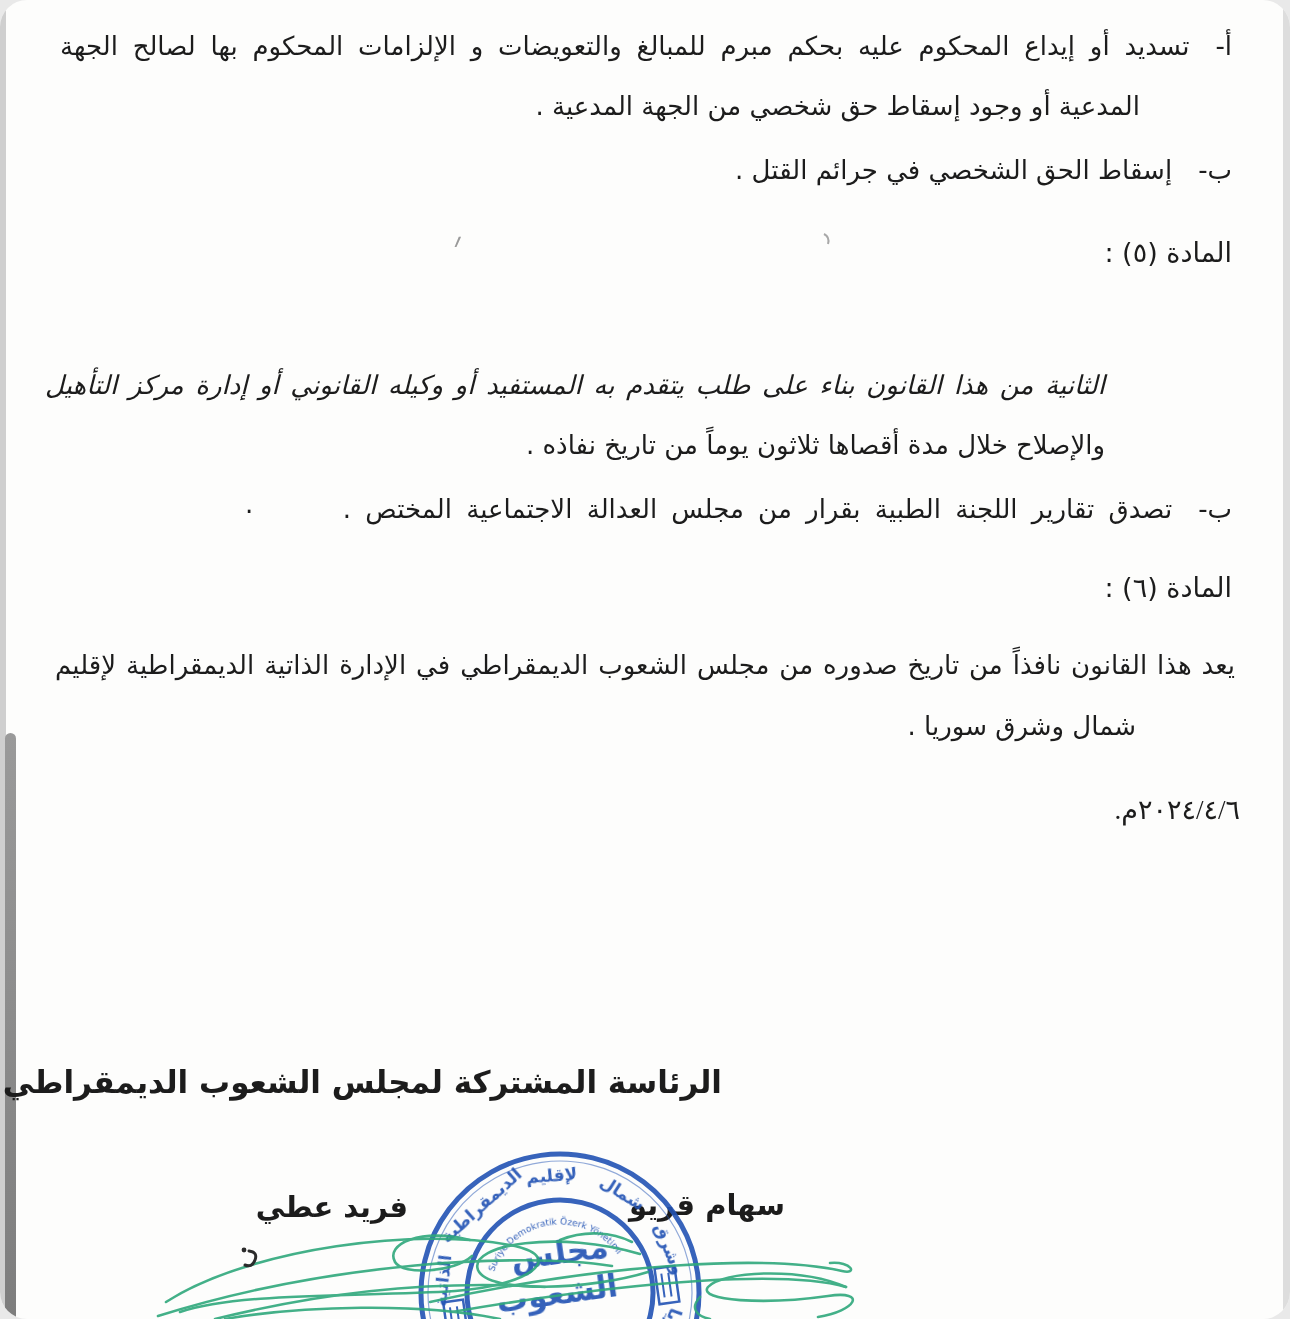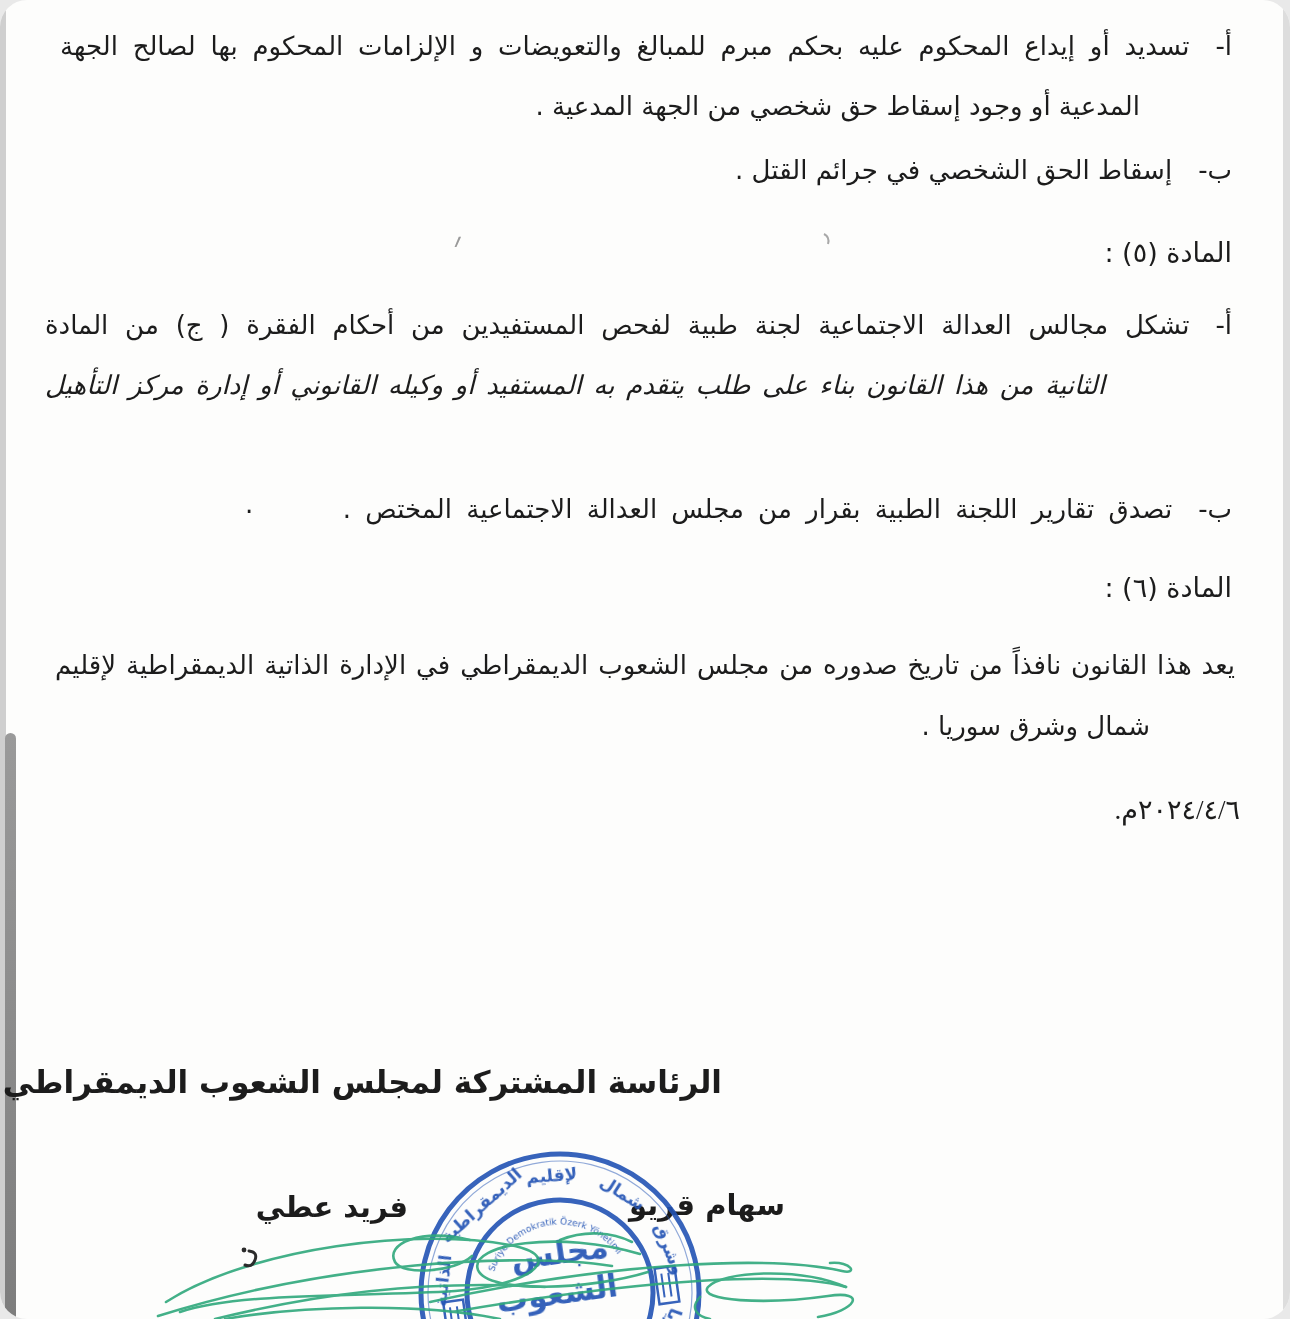--- a/index.html
+++ b/index.html
@@ -39,33 +39,31 @@
   </div>
   <div class="line" style="top:86px;right:150px;">المدعية أو وجود إسقاط حق شخصي من الجهة المدعية .</div>
 
   <div class="line" style="top:150px;right:58px;">
     <span class="marker">ب-</span><span>إسقاط الحق الشخصي في جرائم القتل .</span>
   </div>
 
   <div class="line art-title" style="top:233px;right:58px;text-align:center;">المادة (٥) :</div>
   <div class="speck" style="top:228px;left:452px;">؍</div>
 
-  <div class="line just" style="top:305px;right:58px;left:45px;">
-    <span class="marker">أ-</span><span>تشكل مجالس العدالة الاجتماعية لجنة طبية لفحص المستفيدين من أحكام الفقرة ( ج) من المادة</span>
-  </div>
   <div class="line just" style="top:365px;right:185px;left:45px;font-style:italic;">الثانية من هذا القانون بناء على طلب يتقدم به المستفيد أو وكيله القانوني أو إدارة مركز التأهيل</div>
+  <div class="line" style="top:425px;right:185px;">والإصلاح خلال مدة أقصاها ثلاثون يوماً من تاريخ نفاذه .</div>
 
   <div class="line" style="top:489px;right:58px;word-spacing:6px;">
     <span class="marker">ب-</span><span>تصدق تقارير اللجنة الطبية بقرار من مجلس العدالة الاجتماعية المختص .</span>
   </div>
   <div class="stray-dot" style="top:489px;left:245px;">.</div>
 
   <div class="line art-title" style="top:568px;right:58px;">المادة (٦) :</div>
   <div class="line just" style="top:645px;right:55px;left:55px;">يعد هذا القانون نافذاً من تاريخ صدوره من مجلس الشعوب الديمقراطي في الإدارة الذاتية الديمقراطية لإقليم</div>
-  <div class="line" style="top:706px;right:140px;text-align:right;">شمال وشرق سوريا .</div>
+  <div class="line" style="top:706px;right:154px;text-align:right;">شمال وشرق سوريا .</div>
 
   <div class="line date-line" style="top:790px;right:50px;">٢٠٢٤/٤/٦م.</div>
 
   <div class="line sig-title" style="top:1062px;right:568px;">الرئاسة المشتركة لمجلس الشعوب الديمقراطي</div>
   <div class="sig-name" style="top:1188px;right:505px;">سهام قريو</div>
   <div class="sig-name" style="top:1190px;right:882px;">فريد عطي</div>
 
   <svg class="stamp-svg" width="290" height="171" viewBox="0 0 290 171">
     <g transform="rotate(-8 145 145)" stroke="#2253b4" fill="none" opacity="0.9">
       <circle cx="145" cy="145" r="139" stroke-width="5"></circle>

